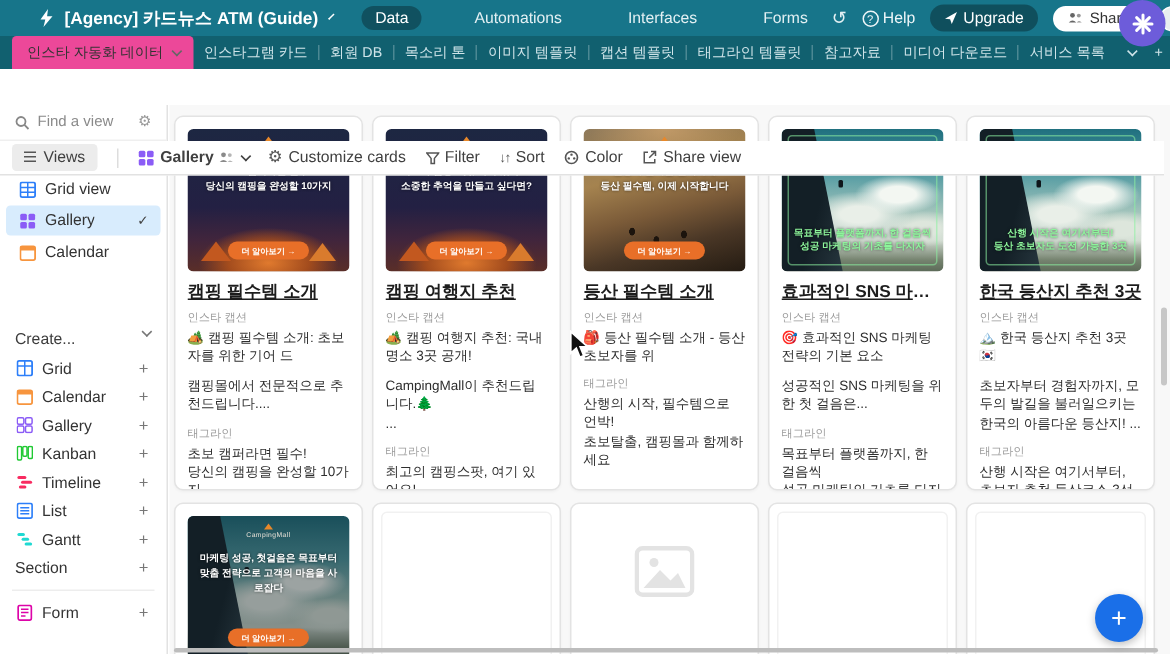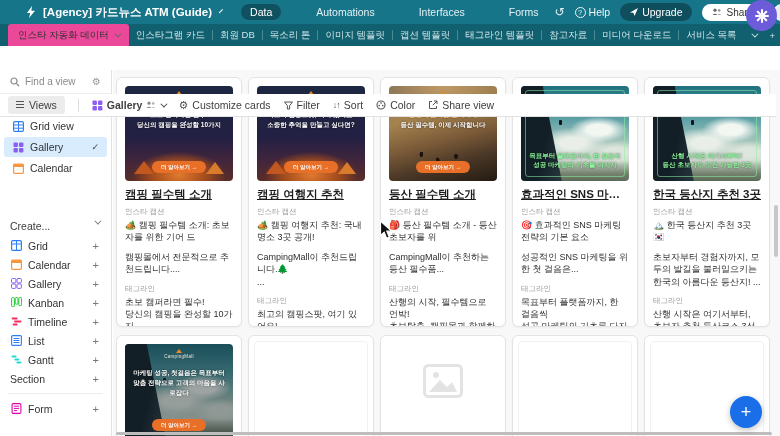--- a/index.html
+++ b/index.html
@@ -473,21 +473,20 @@
         <div class="img-logo"><span class="logo-tent"></span><span>CampingMall</span></div>
         <div class="img-text">
             <div class="img-line accent">산행의 준비를 완벽하게</div>
             <div class="img-line">등산 필수템, 이제 시작합니다</div>
           </div>
         <div class="img-btn">더 알아보기 →</div>
       </div>
       <div class="card-title">등산 필수템 소개</div>
       <div class="flabel">인스타 캡션</div>
       <div class="ftext">🎒 등산 필수템 소개 - 등산 초보자를 위</div>
-      <div class="ftext gap">CampingMall이 추천하는 등산 필수품...</div>
       <div class="flabel" style="margin-top:8px">태그라인</div>
       <div class="ftext">산행의 시작, 필수템으로 언박!</div>
       <div class="ftext">초보탈출, 캠핑몰과 함께하세요</div>
     </div>
 
     <div class="card">
       <div class="cover cover-cliff">
         <div class="frame"></div>
         <div class="img-text bottom">
             <div class="img-line green">목표부터 플랫폼까지, 한 걸음씩</div>

